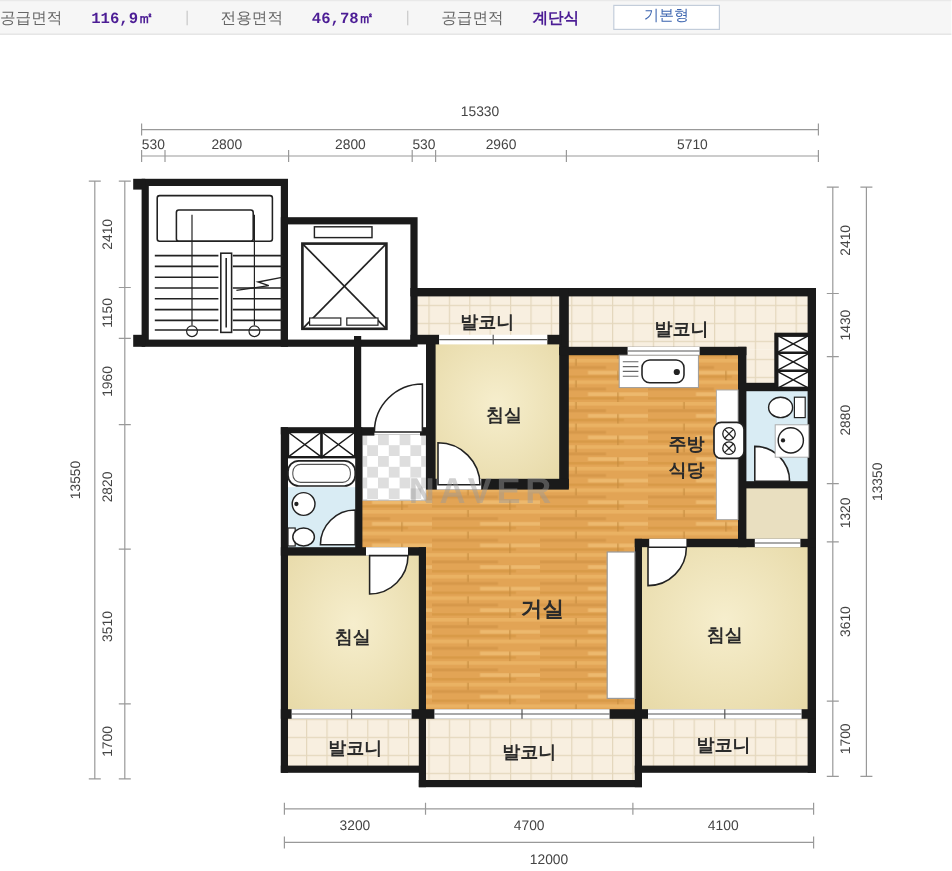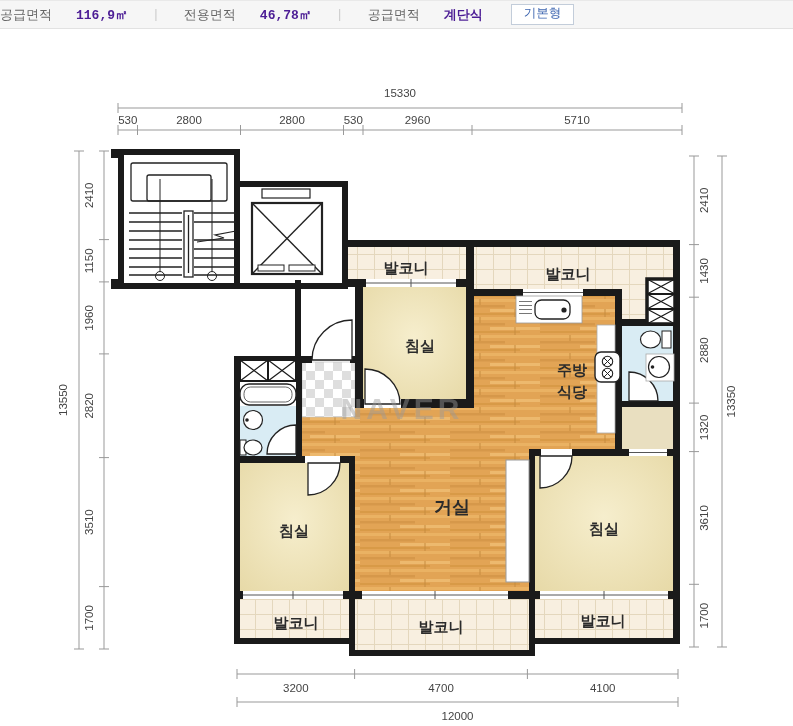--- a/index.html
+++ b/index.html
@@ -1,21 +1,21 @@
 <!DOCTYPE html>
 <html><head>
 <meta charset="utf-8">
 <style>
   html,body{margin:0;padding:0;background:#fff;}
   body{width:793px;height:726px;font-family:"Liberation Sans","DejaVu Sans",sans-serif;position:relative;overflow:hidden;}
   .header{height:29px;background:#f6f6f6;border-top:1px solid #e9e9e9;border-bottom:1px solid #e2e2e2;
     display:flex;align-items:center;font-size:13px;color:#666;gap:20px;box-sizing:border-box;font-family:Liberation Mono, monospace;}
   .header .val{color:#4c1d95;font-weight:bold;margin-left:4px;}
   .header .sep{color:#ccc;margin:0 4px;}
-  .badge{display:inline-block;margin-left:8px;padding:1px 12px 2px;border:1px solid #c3cdda;background:#fff;
+  .badge{display:inline-block;margin-left:8px;padding:1px 25px 2px;border:1px solid #c3cdda;background:#fff;
     color:#3e66b0;font-size:12.5px;line-height:16px;cursor:pointer;}
   .plan-wrap{position:relative;width:793px;height:696px;}
   svg text{font-family:"Liberation Sans","DejaVu Sans",sans-serif;}
   .dimtxt{font-size:11.5px;fill:#444;}
   .roomtxt{font-size:15px;font-weight:bold;fill:#2b2b2b;}
   .bigroomtxt{font-size:18px;font-weight:bold;fill:#2b2b2b;}
   .wm{font-size:30px;font-weight:bold;fill:#9a9a9a;opacity:.45;letter-spacing:4px;}
 </style>
 </head>
 <body>

